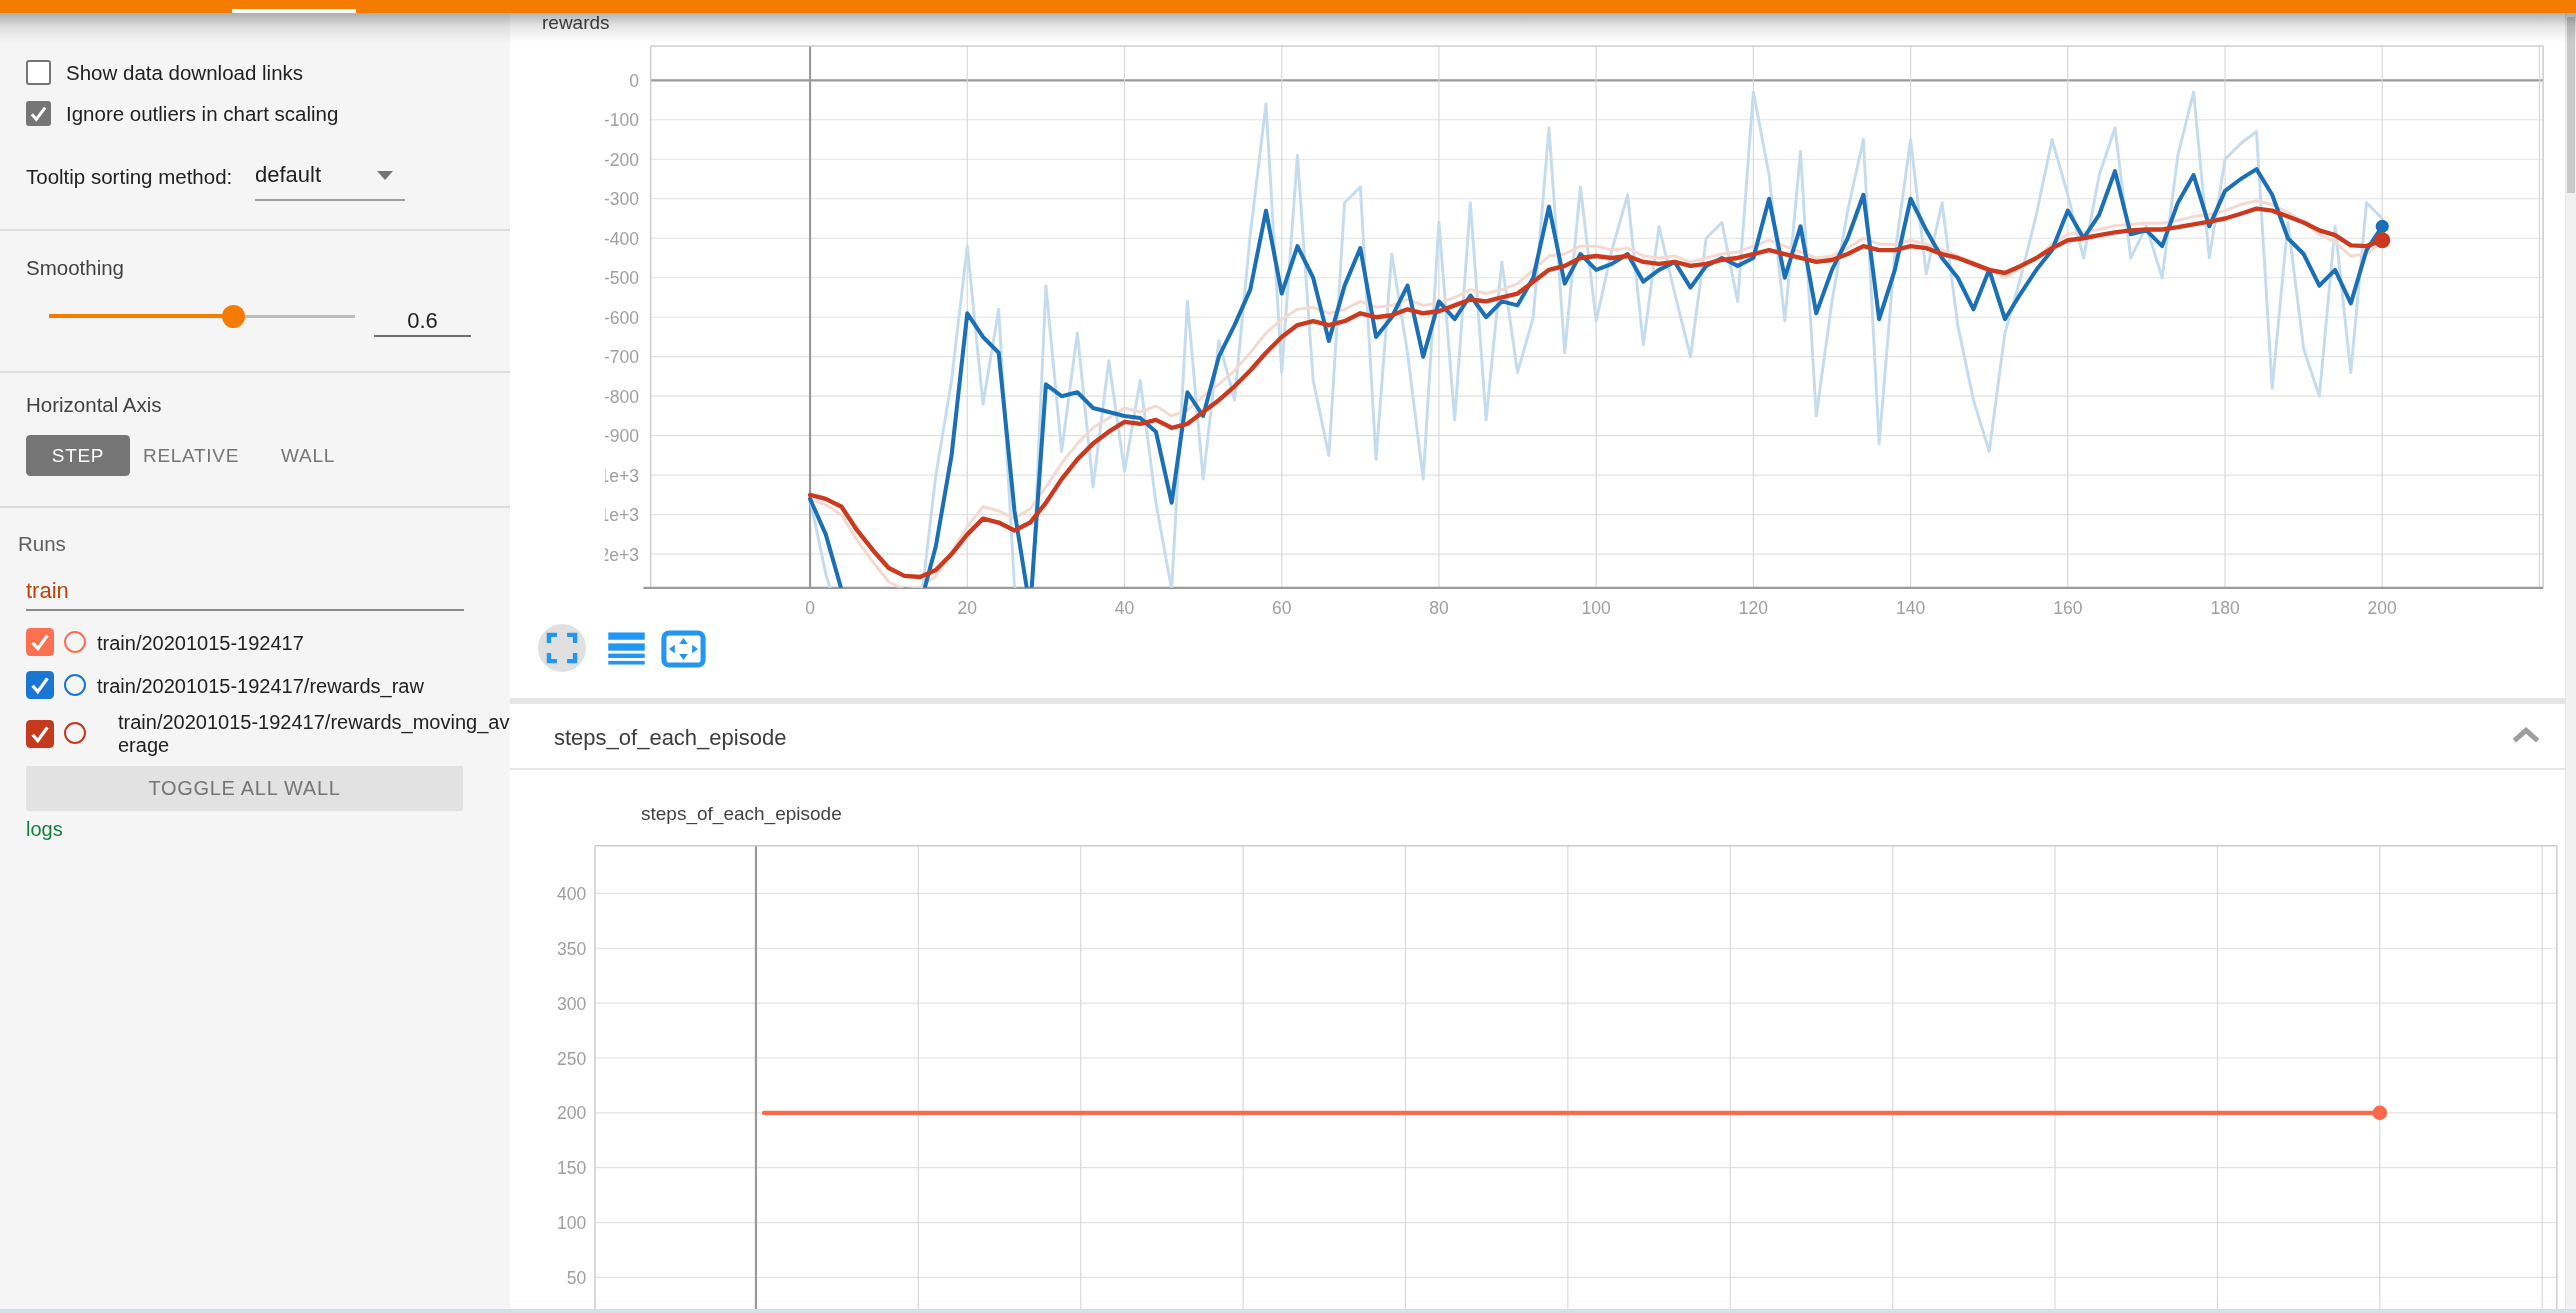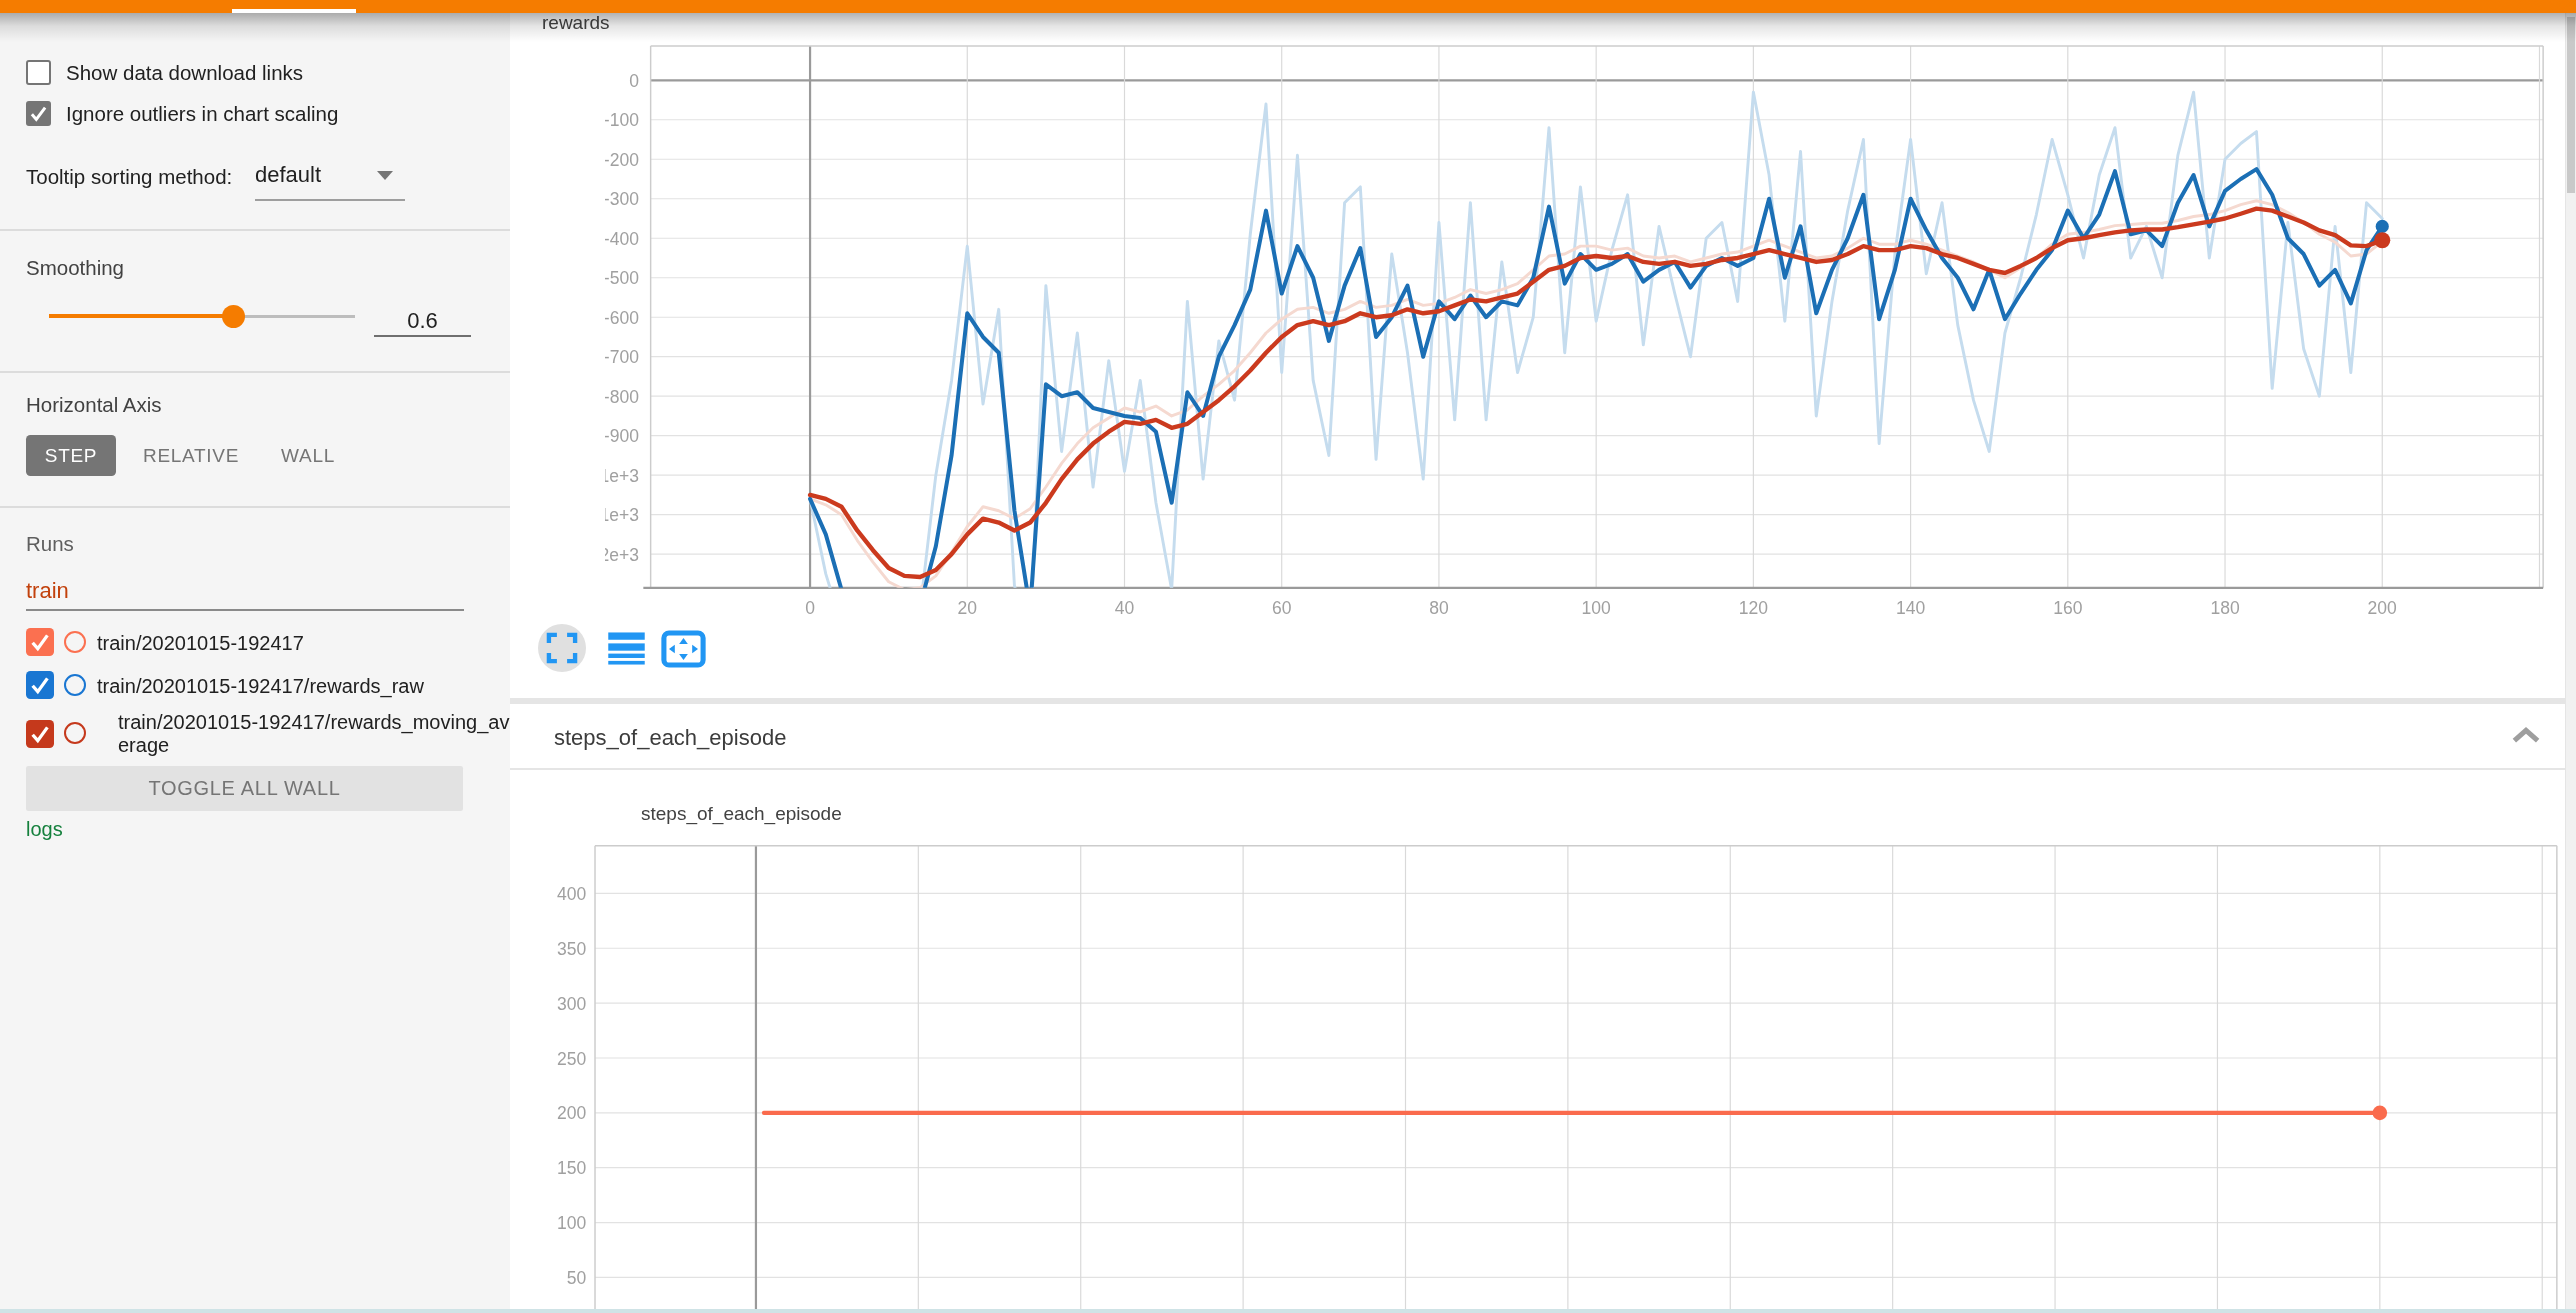--- a/index.html
+++ b/index.html
@@ -87,27 +87,27 @@
     <div class="sb-abs sb-label" style="left:26px;top:243px;">Smoothing</div>
     <div class="slider-track" style="left:49px;top:302px;width:306px;"></div>
     <div class="slider-fill" style="left:49px;top:301px;width:185px;"></div>
     <div class="slider-knob" style="left:222px;top:292px;"></div>
     <div class="smooth-val" style="left:374px;top:287px;width:97px;margin-top:8px;">0.6</div>
     <div class="val-underline" style="left:374px;top:322px;width:97px;"></div>
 
     <div class="sb-sep" style="top:358px;"></div>
 
     <div class="sb-abs sb-label" style="left:26px;top:380px;">Horizontal Axis</div>
-    <div class="axis-btn active" style="left:26px;top:422px;width:90px;">STEP</div>
+    <div class="axis-btn active" style="left:26px;top:422px;width:104px;">STEP</div>
     <div class="axis-btn" style="left:143px;top:422px;width:95px;">RELATIVE</div>
     <div class="axis-btn" style="left:268px;top:422px;width:80px;">WALL</div>
 
     <div class="sb-sep" style="top:493px;"></div>
 
-    <div class="sb-abs runs-title" style="left:26px;top:519px;text-align:right;">Runs</div>
+    <div class="sb-abs runs-title" style="left:18px;top:519px;text-align:right;">Runs</div>
     <div class="sb-abs run-filter" style="left:26px;top:565px;">train</div>
     <div class="filter-underline" style="left:26px;top:596px;width:438px;"></div>
 
     <div class="runcbx" style="left:26px;top:615px;background:#fb7050;">
       <svg width="28" height="28" viewBox="0 0 38 38">
         <polyline points="9,20 16,28 29,10" fill="none" stroke="#ffffff" stroke-width="4.5"></polyline>
       </svg>
     </div>
     <div class="runcircle" style="left:64px;top:618px;border:2.9px solid #fb7050;"></div>
     <div class="run-label" style="left:97px;top:619px;">train/20201015-192417</div>

